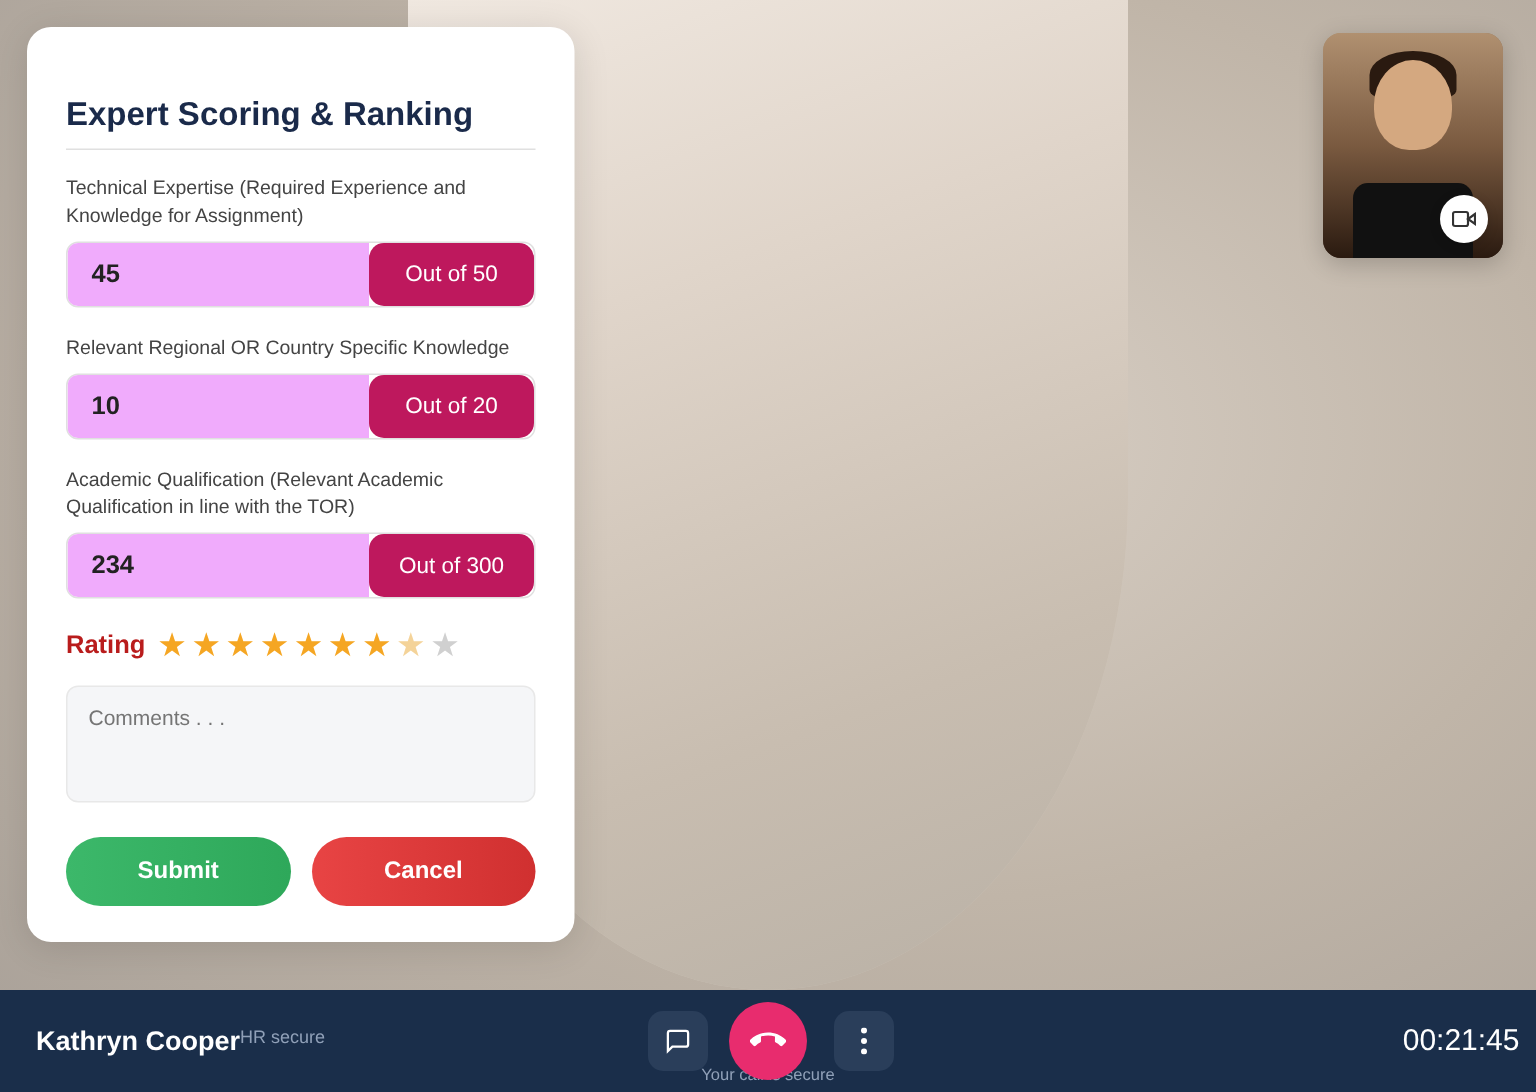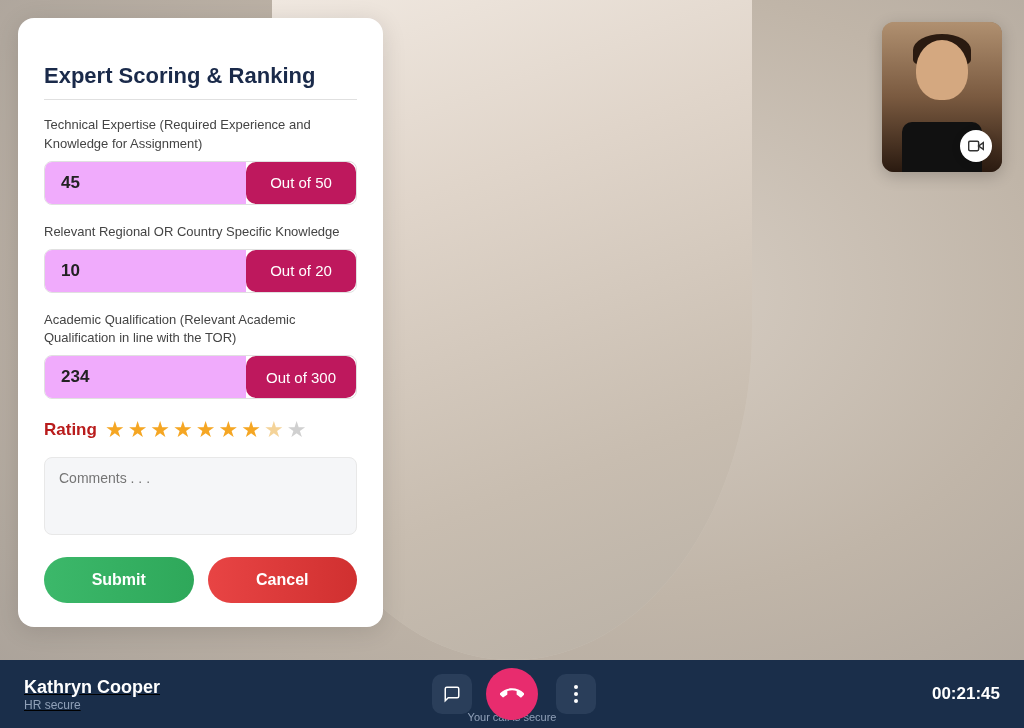--- a/index.html
+++ b/index.html
@@ -256,23 +256,22 @@
       height: 68px;
       background: #1a2e4a;
       display: flex;
       align-items: center;
       padding: 0 24px;
       z-index: 20;
     }
 
     .caller-info {
       display: flex;
-      flex-direction: column;
+      flex-direction: row;
       min-width: 180px;
-      text-decoration: underline;
     }
 
     .caller-name {
       font-size: 18px;
       font-weight: 700;
       color: #fff;
     }
 
     .caller-role {
       font-size: 12px;
@@ -324,24 +323,24 @@
       cursor: pointer;
       font-size: 18px;
       color: #fff;
       position: absolute;
       left: calc(50% + 44px);
       bottom: 14px;
     }
 
     .timer {
       position: absolute;
-      right: 24px;
-      font-size: 17px;
-      color: #fff;
-      font-weight: 700;
+      right: 11px;
+      font-size: 20px;
+      color: #fff;
+      font-weight: 400;
     }
 
     
     .bg-blur {
       position: absolute;
       inset: 0;
       z-index: 0;
       background: radial-gradient(ellipse at 60% 40%, #d8cfc5 0%, #c0b5a8 50%, #a8a098 100%);
     }
   </style>

